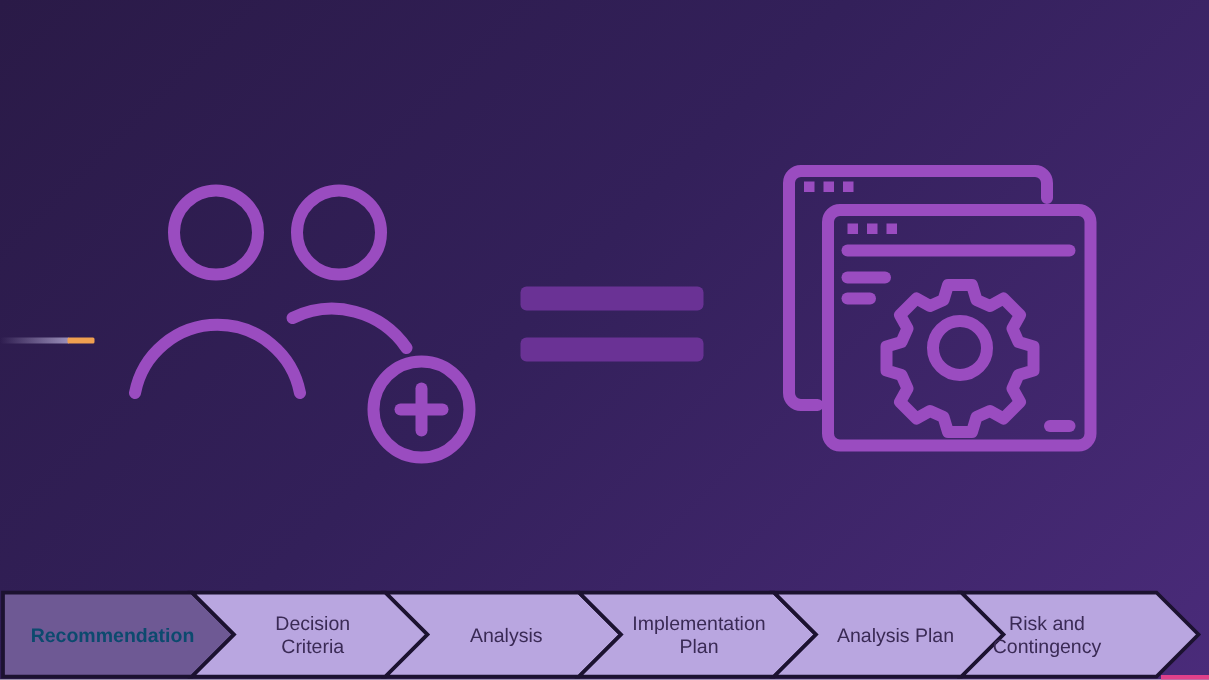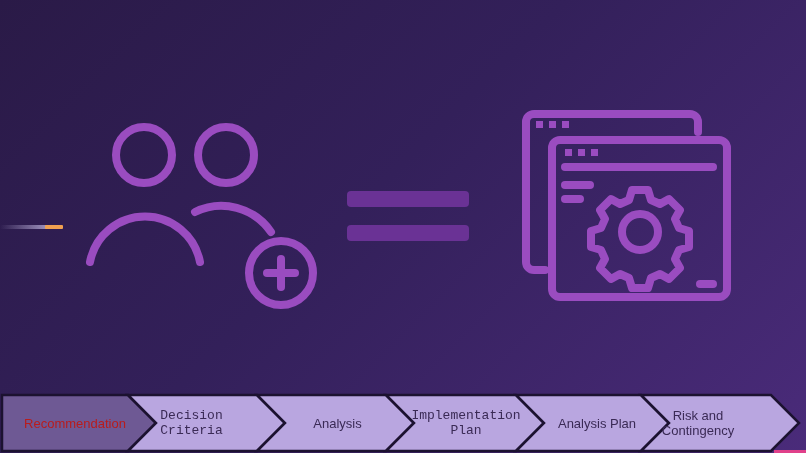--- a/index.html
+++ b/index.html
@@ -13,21 +13,21 @@
     background: linear-gradient(90deg, rgba(255,255,255,0), rgba(200,190,230,0.7)); }
   .streak .head { position:absolute; left:45px; top:0; width:18px; height:4px; background:#f0a050; border-radius:1px; }
   .icon { position:absolute; }
   .equals { position:absolute; left:347px; top:191px; width:122px; height:52px; }
   .equals div { position:absolute; left:0; width:122px; height:16px; background:#6a3295; border-radius:4px; }
   .process { position:absolute; left:0; top:393px; width:806px; height:60px; }
   .step-label {
     position:absolute; top:393px; height:60px; display:flex; align-items:center; justify-content:center;
     text-align:center; font-size:13px; line-height:15px; color:#3a2a55; white-space:pre-line;
   }
-  .step-label.active { font-weight:normal; color:#b91c1c; }
+  .step-label.active { font-weight:bold; color:#0c4a6e; }
   .pink { position:absolute; right:0; bottom:0; width:32px; height:3px; background:#e0408a; }
 </style>
 </head>
 <body>
 
 <div class="streak">
   <div class="trail"></div>
   <div class="head"></div>
 </div>
 
@@ -74,22 +74,22 @@
     <polygon points="2,395 128,395 156,423 128,451 2,451" fill="#6e5994"></polygon>
     <polygon points="128,395 257,395 285,423 257,451 128,451 156,423" fill="#b9a6e0"></polygon>
     <polygon points="257,395 386,395 414,423 386,451 257,451 285,423" fill="#b9a6e0"></polygon>
     <polygon points="386,395 516,395 544,423 516,451 386,451 414,423" fill="#b9a6e0"></polygon>
     <polygon points="516,395 641,395 669,423 641,451 516,451 544,423" fill="#b9a6e0"></polygon>
     <polygon points="641,395 771,395 799,423 771,451 641,451 669,423" fill="#b9a6e0"></polygon>
   </g>
 </svg>
 
 <div class="step-label active" style="left:10px;width:130px;">Recommendation</div>
-<div class="step-label" style="left:134px;width:115px;font-family:Liberation Mono, monospace;">Decision
+<div class="step-label" style="left:151px;width:115px;">Decision
 Criteria</div>
 <div class="step-label" style="left:280px;width:115px;text-align:center;">Analysis</div>
-<div class="step-label" style="left:406px;width:120px;font-family:Liberation Mono, monospace;">Implementation
+<div class="step-label" style="left:406px;width:120px;">Implementation
 Plan</div>
 <div class="step-label" style="left:538px;width:118px;">Analysis Plan</div>
 <div class="step-label" style="left:639px;width:118px;">Risk and
 Contingency</div>
 
 <div class="pink"></div>
 
 </body></html>

